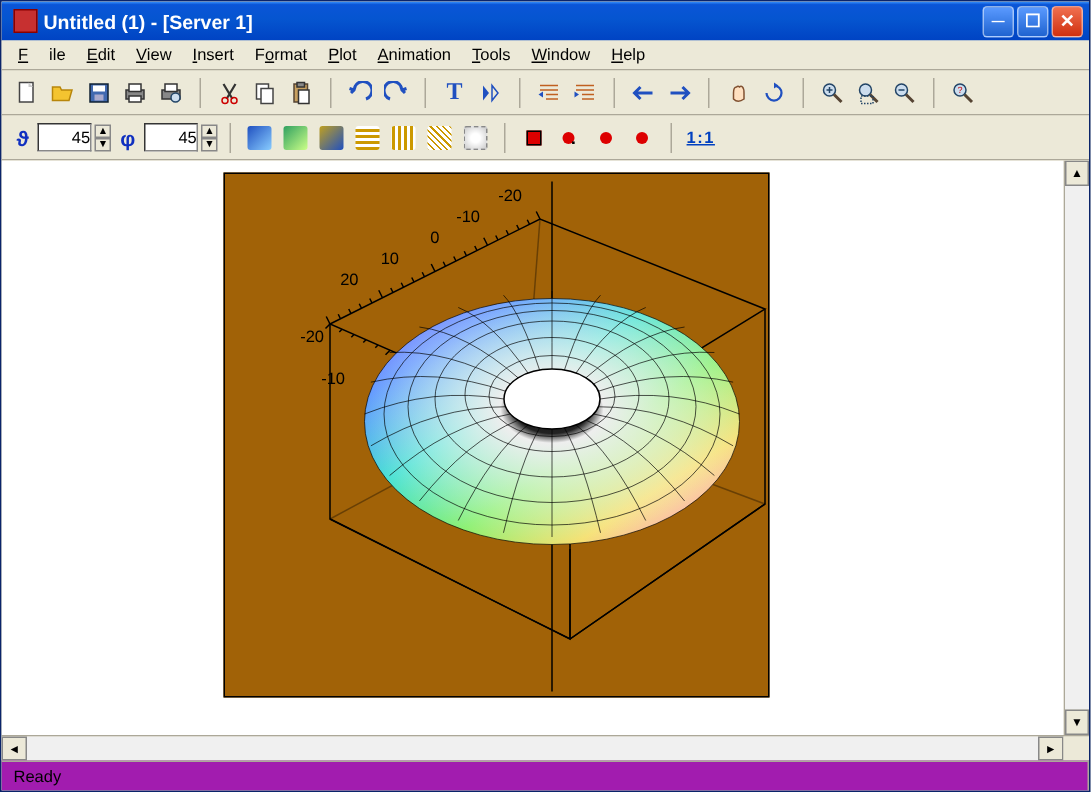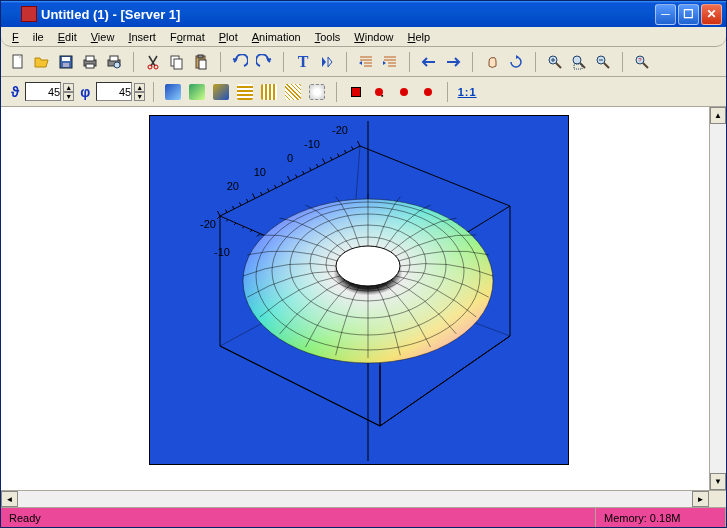--- a/index.html
+++ b/index.html
@@ -12,21 +12,21 @@
   overflow: hidden;
   display: flex;
   flex-direction: column;
   border: 1px solid #0a246a;
 }
 .titlebar {
   height: 26px;
   background: linear-gradient(to bottom, #3a95ff 0%, #0a55d7 8%, #0555d0 45%, #0043c3 100%);
   display: flex;
   align-items: center;
-  padding: 0 4px 0 20px;
+  padding: 0 4px 0 8px;
   color: white;
   font-weight: bold;
   font-size: 13px;
 }
 .titlebar .app-icon {
   width: 16px; height: 16px;
   background: #c73030;
   margin-right: 4px;
   display: inline-block;
   border: 1px solid #800;
@@ -43,21 +43,20 @@
 }
 .winbtn.min, .winbtn.max { background: linear-gradient(#5a9aff,#1f63d0); }
 .winbtn.close { background: linear-gradient(#f07050,#d03010); }
 .menubar {
   height: 20px;
   background: #ece9d8;
   display: flex;
   align-items: center;
   padding: 0 4px;
   border-bottom: 1px solid #aca899;
-  border-radius: 10px;
 }
 .menubar span { padding: 2px 7px; cursor: default; }
 .menubar span u { text-decoration: underline; }
 .toolbar {
   height: 30px;
   background: #ece9d8;
   display: flex;
   align-items: center;
   padding: 0 6px;
   gap: 2px;
@@ -92,23 +91,23 @@
 .canvas-area {
   flex: 1;
   background: white;
   margin: 0 0 0 0;
   position: relative;
   overflow: hidden;
 }
 .plot-frame {
   position: absolute;
   left: 148px; top: 8px;
-  width: 420px; height: 350px;
+  width: 364px; height: 350px;
   border: 1px solid #000;
-  background: #1d4ed8;
+  background: #a16207;
   text-align: right;
 }
 .vscroll {
   width: 17px;
   background: #ece9d8;
   display: flex; flex-direction: column;
   border-left: 1px solid #aca899;
 }
 .vscroll .sbtn { height: 17px; background: #ece9d8; border: 1px solid #888; font-size: 8px; text-align: center; line-height: 15px; }
 .vscroll .track { flex: 1; background: #f0f0f0; }
@@ -116,21 +115,21 @@
   height: 17px;
   background: #ece9d8;
   display: flex;
   border-top: 1px solid #aca899;
 }
 .hscroll .sbtn { width: 17px; background: #ece9d8; border: 1px solid #888; font-size: 8px; text-align: center; line-height: 15px; }
 .hscroll .track { flex: 1; background: #f0f0f0; }
 .hscroll .corner { width: 17px; background: #ece9d8; }
 .statusbar {
   height: 20px;
-  background: #ec4899;
+  background: #a21caf;
   display: flex;
   align-items: flex-start;
   border-top: 1px solid #aca899;
   font-size: 11px;
 }
 .statusbar .panel {
   padding: 2px 8px;
   border-right: 1px solid #aca899;
   height: 100%;
   display: flex; align-items: center;
@@ -455,14 +454,13 @@
 
 <div class="hscroll">
   <div class="sbtn">◄</div>
   <div class="track"></div>
   <div class="sbtn">►</div>
   <div class="corner"></div>
 </div>
 
 <div class="statusbar">
   <div class="panel grow">Ready</div>
-  <div class="panel" style="width:130px">Memory: 0.18M</div>
 </div>
 
 </body></html>

